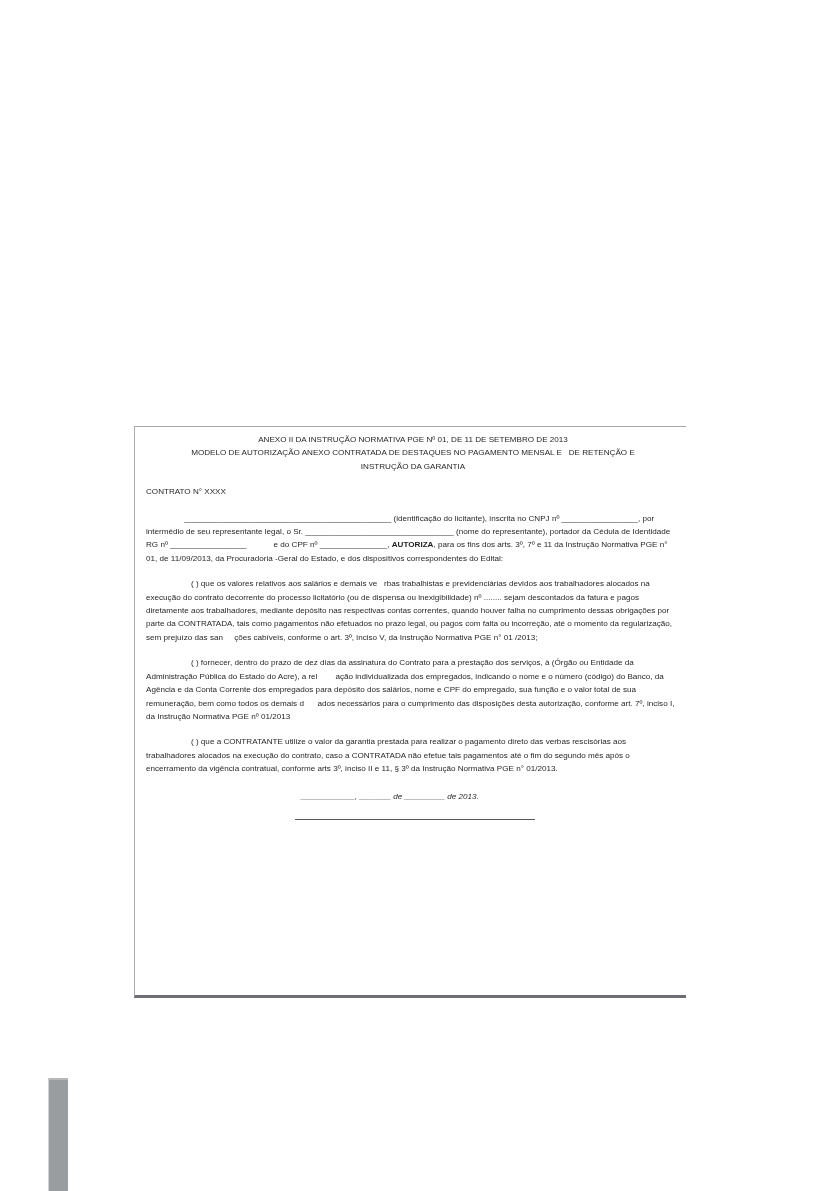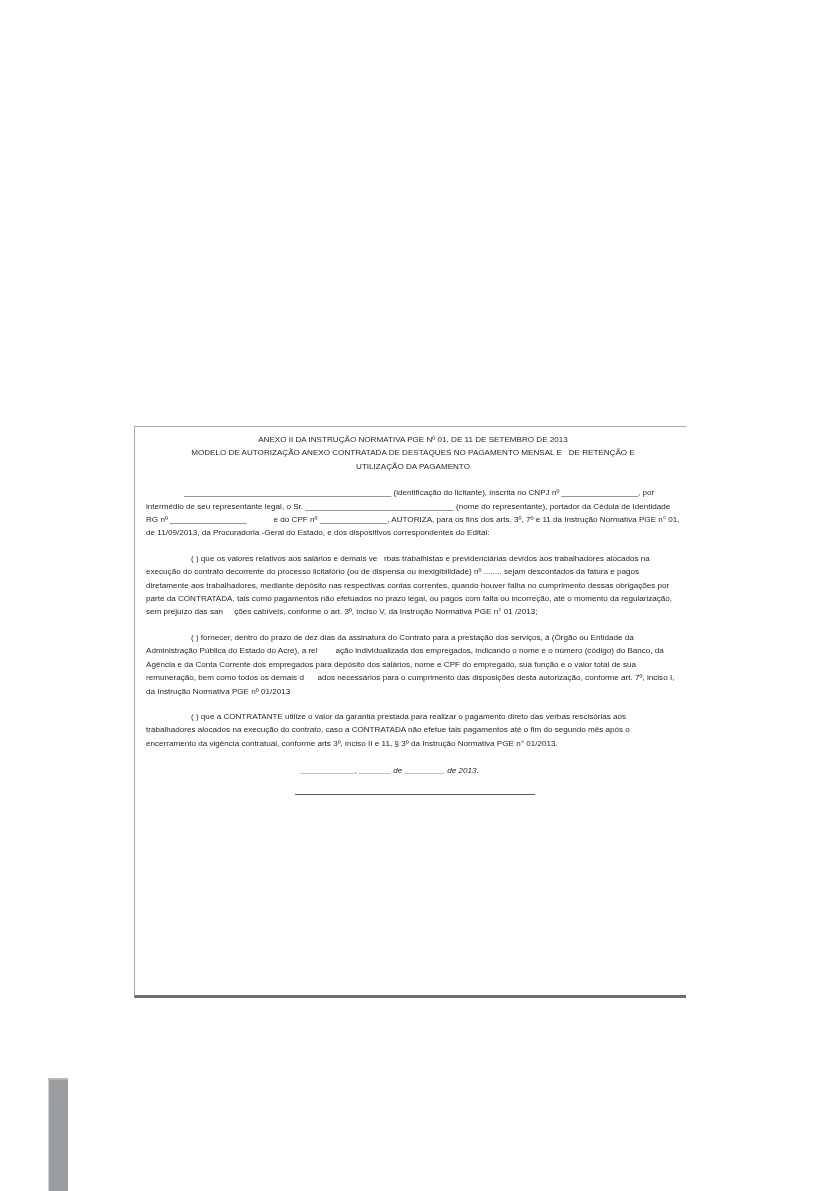--- a/index.html
+++ b/index.html
@@ -56,21 +56,21 @@
     margin: 12px 0 0 0;
     text-align: left;
     white-space: pre-wrap;
     line-height: 13.4px;
   }
 
   p.para.first {
     margin-top: 13px;
   }
 
-  .b { font-weight: normal; }
+  .b { font-weight: bold; }
 
   
   .date-line {
     margin: 14px 0 0 0;
     padding-left: 155px;
     line-height: 13.4px;
     white-space: pre-wrap;
     font-style: italic;
   }
 
@@ -105,23 +105,24 @@
 </style>
 </head>
 <body>
 
 <div id="doc-sheet">
   <div id="doc-body">
 
     <div class="title-block">
       <span class="title-line">ANEXO II DA INSTRUÇÃO NORMATIVA PGE Nº 01, DE 11 DE SETEMBRO DE 2013</span>
       <span class="title-line">MODELO DE AUTORIZAÇÃO ANEXO CONTRATADA DE DESTAQUES NO PAGAMENTO MENSAL E   DE RETENÇÃO E</span>
-      <span class="title-line">UTILIZAÇÃO DA PAGAMENTO</span>
+      <span class="title-line">INSTRUÇÃO DA GARANTIA</span>
     </div>
 
+    <div class="contrato-line">CONTRATO N° XXXX</div>
 
     <p class="para first"><span>                 ______________________________________________ (identificação do licitante), inscrita no CNPJ nº _________________, por intermédio de seu representante legal, o Sr. _________________________________ (nome do representante), portador da Cédula de Identidade RG nº _________________            e do CPF nº _______________, </span><span class="b">AUTORIZA</span><span>, para os fins dos arts. 3º, 7º e 11 da Instrução Normativa PGE n° 01, de 11/09/2013, da Procuradoria -Geral do Estado, e dos dispositivos correspondentes do Edital:</span></p>
 
     <p class="para">                    ( ) que os valores relativos aos salários e demais ve   rbas trabalhistas e previdenciárias devidos aos trabalhadores alocados na execução do contrato decorrente do processo licitatório (ou de dispensa ou inexigibilidade) nº ........ sejam descontados da fatura e pagos diretamente aos trabalhadores, mediante depósito nas respectivas contas correntes, quando houver falha no cumprimento dessas obrigações por parte da CONTRATADA, tais como pagamentos não efetuados no prazo legal, ou pagos com falta ou incorreção, até o momento da regularização, sem prejuízo das san     ções cabíveis, conforme o art. 3º, inciso V, da Instrução Normativa PGE n° 01 /2013;</p>
 
     <p class="para">                    ( ) fornecer, dentro do prazo de dez dias da assinatura do Contrato para a prestação dos serviços, à (Órgão ou Entidade da Administração Pública do Estado do Acre), a rel        ação individualizada dos empregados, indicando o nome e o número (código) do Banco, da Agência e da Conta Corrente dos empregados para depósito dos salários, nome e CPF do empregado, sua função e o valor total de sua remuneração, bem como todos os demais d      ados necessários para o cumprimento das disposições desta autorização, conforme art. 7º, inciso I, da Instrução Normativa PGE nº 01/2013</p>
 
     <p class="para">                    ( ) que a CONTRATANTE utilize o valor da garantia prestada para realizar o pagamento direto das verbas rescisórias aos   trabalhadores alocados na execução do contrato, caso a CONTRATADA não efetue tais pagamentos até o fim do segundo mês após o encerramento da vigência contratual, conforme arts 3º, inciso II e 11, § 3º da Instrução Normativa PGE n° 01/2013.</p>
 
     <div class="date-line">____________, _______ de _________ de 2013.</div>

